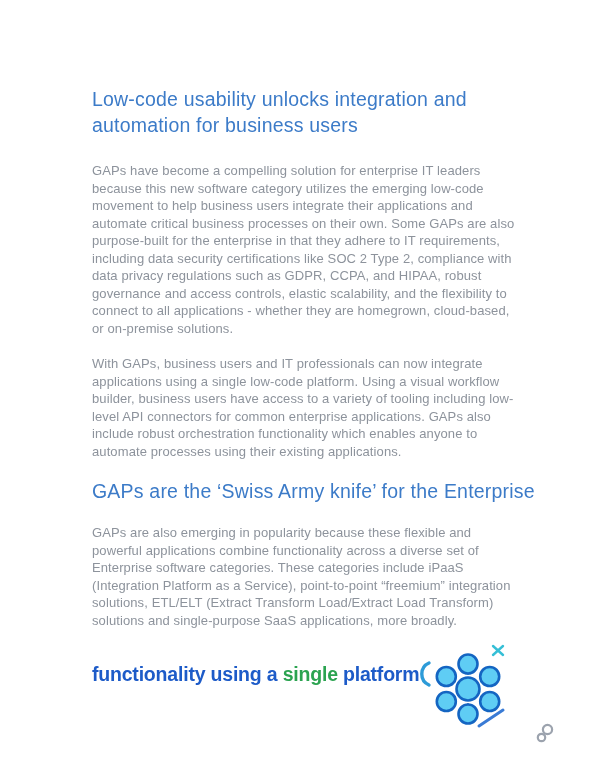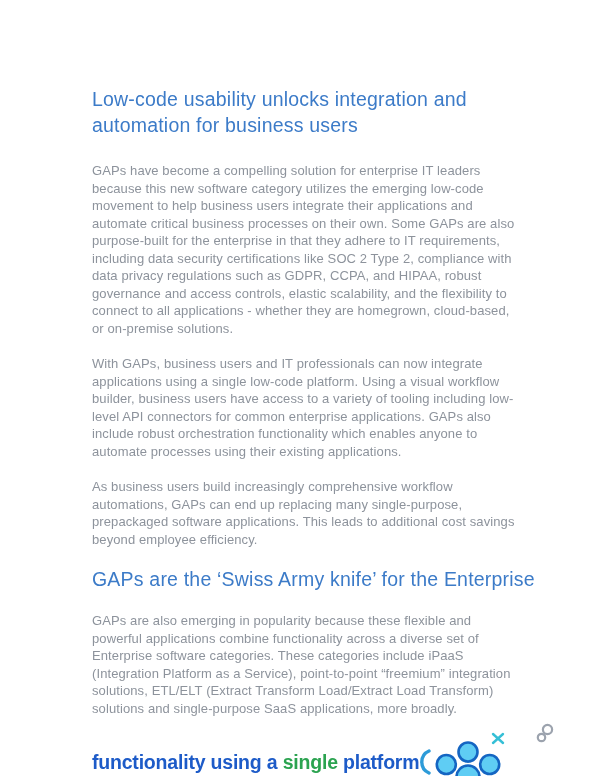--- a/index.html
+++ b/index.html
@@ -66,21 +66,20 @@
 
 <div class="page">
   <div class="content">
 
     <h1>Low-code usability unlocks integration and automation for business users</h1>
 
     <p class="body">GAPs have become a compelling solution for enterprise IT leaders because this new software category utilizes the emerging low-code movement to help business users integrate their applications and automate critical business processes on their own. Some GAPs are also purpose-built for the enterprise in that they adhere to IT requirements, including data security certifications like SOC 2 Type 2, compliance with data privacy regulations such as GDPR, CCPA, and HIPAA, robust governance and access controls, elastic scalability, and the flexibility to connect to all applications - whether they are homegrown, cloud-based, or on-premise solutions.</p>
 
     <p class="body">With GAPs, business users and IT professionals can now integrate applications using a single low-code platform. Using a visual workflow builder, business users have access to a variety of tooling including low-level API connectors for common enterprise applications. GAPs also include robust orchestration functionality which enables anyone to automate processes using their existing applications.</p>
 
-    <p class="body">As business users build increasingly comprehensive workflow automations, GAPs can end up replacing many single-purpose, prepackaged software applications. This leads to additional cost savings beyond employee efficiency.</p>
 
     <h2>GAPs are the ‘Swiss Army knife’ for the Enterprise</h2>
 
     <p class="body last">GAPs are also emerging in popularity because these flexible and powerful applications combine functionality across a diverse set of Enterprise software categories. These categories include iPaaS (Integration Platform as a Service), point-to-point “freemium” integration solutions, ETL/ELT (Extract Transform Load/Extract Load Transform) solutions and single-purpose SaaS applications, more broadly.</p>
 
     <div class="callout">
       <div><span>functionality using a </span><span class="hl">single</span><span> platform</span></div>
 
       <svg class="callout-graphic" viewBox="0 0 187 100" aria-hidden="true">
 

